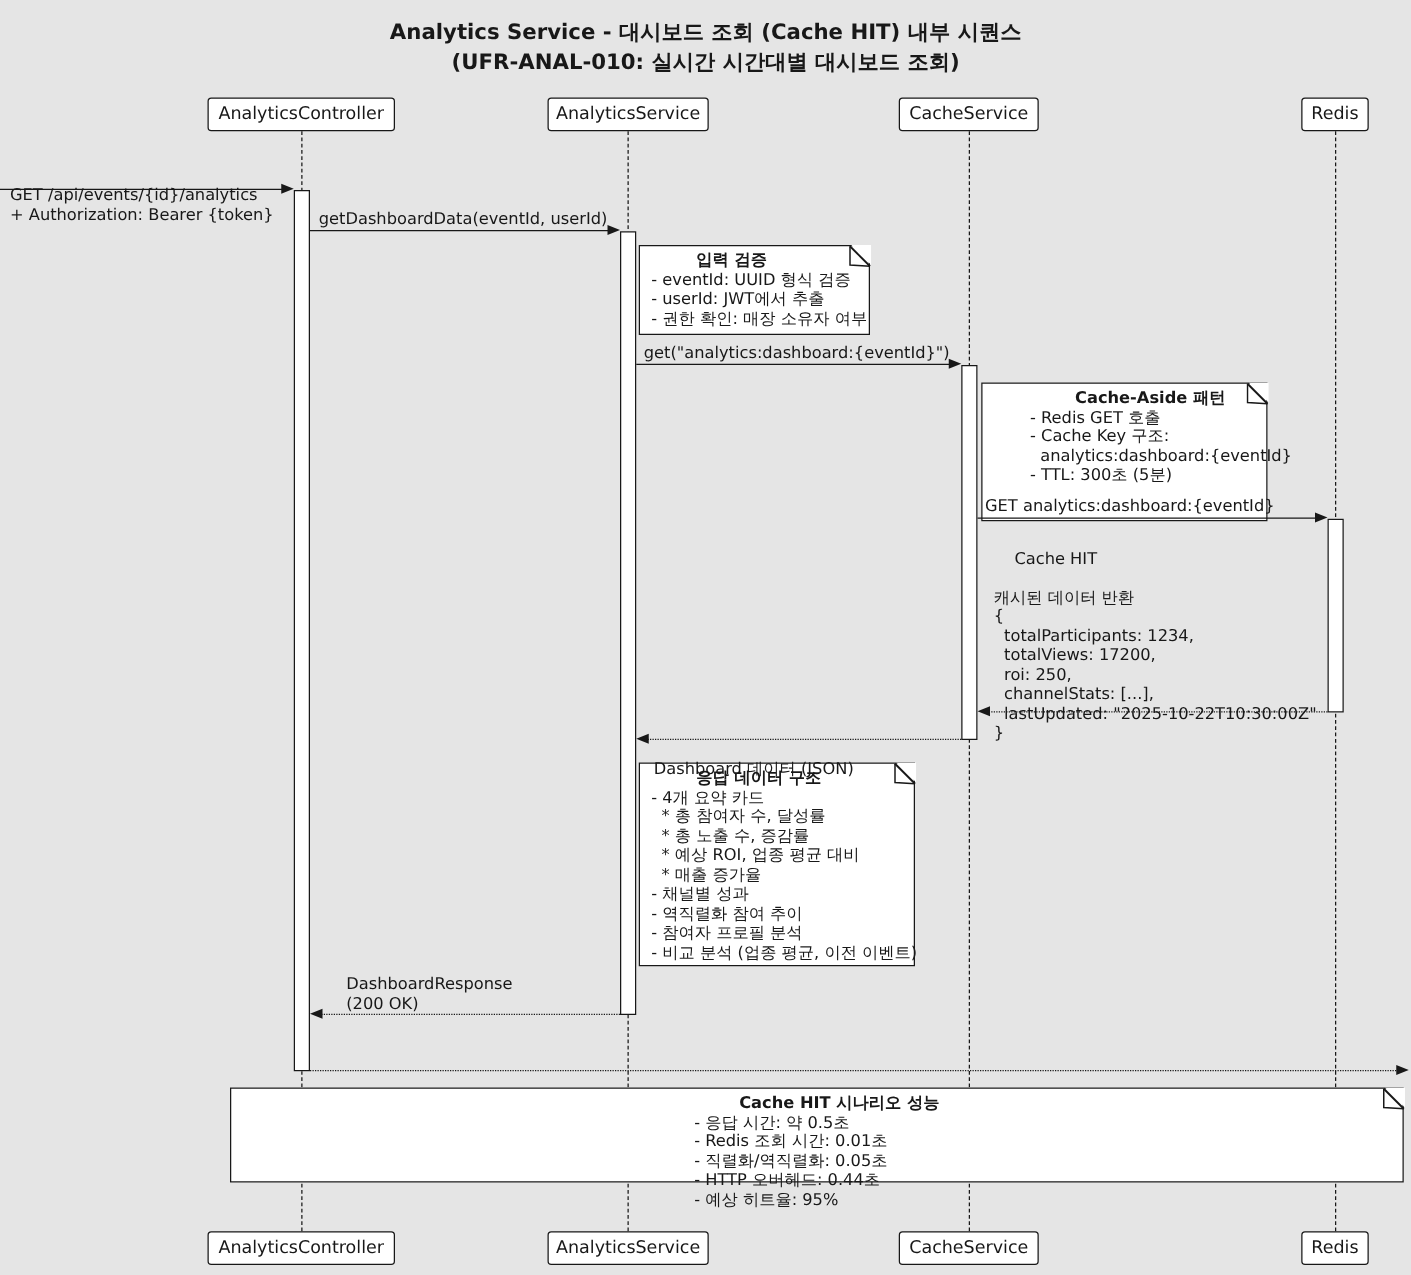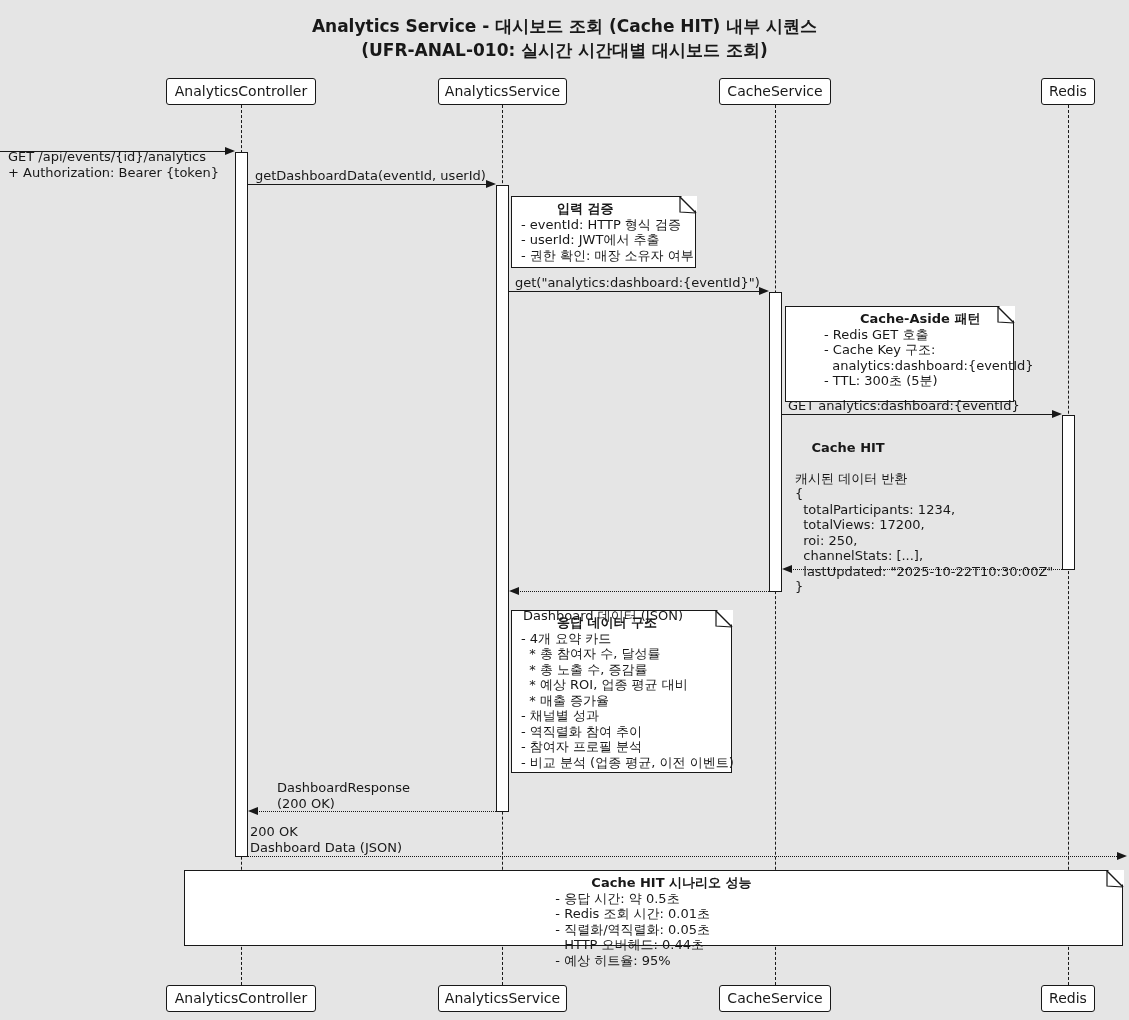--- a/index.html
+++ b/index.html
@@ -24,21 +24,21 @@
   .activation {
     width:13px; box-sizing:border-box; background:#fff;
     border:1.5px solid #181818; z-index:2;
   }
   .msg-line { height:0; border-top:1.2px solid #181818; z-index:4; }
   .msg-line.dotted { border-top:1.5px dotted #181818; }
   .arr { width:0; height:0; z-index:4; }
   .arr.r { border-top:4.5px solid transparent; border-bottom:4.5px solid transparent; border-left:10px solid #181818; }
   .arr.l { border-top:4.5px solid transparent; border-bottom:4.5px solid transparent; border-right:10px solid #181818; }
   .mlabel { font-size:13px; line-height:15.5px; white-space:pre; z-index:4; }
-  .mlabel b { font-weight:bold; }
+  .mlabel b { font-weight:normal; }
   .note {
     box-sizing:border-box; background:#fff; border:1.5px solid #181818;
     padding:4px 9px 4px 9px; font-size:13px; line-height:15.5px; z-index:3;
   }
   .note .ntitle { font-weight:bold; white-space:pre;margin-left:36px; }
   .note .nbody { white-space:pre; }
   .fold { position:absolute; top:-1.5px; right:-1.5px; width:18px; height:18px; }
   .note-center { text-align:center; }
   .note-center .inner { display:inline-block; text-align:left; }
 </style>
@@ -76,35 +76,35 @@
 + Authorization: Bearer {token}</div>
   <div class="abs msg-line" style="left:0; top:151px; width:226px;"></div>
   <div class="abs arr r" style="left:224.5px; top:147px;"></div>
 
   <div class="abs mlabel" style="left:255px; top:168px;">getDashboardData(eventId, userId)</div>
   <div class="abs msg-line" style="left:247.5px; top:184px; width:239px;"></div>
   <div class="abs arr r" style="left:485.5px; top:180px;"></div>
 
   <div class="abs note" style="left:511px; top:196px; width:185px; height:72px;">
     <div class="ntitle">입력 검증</div>
-    <div class="nbody">- eventId: HTTP 형식 검증
+    <div class="nbody">- eventId: UUID 형식 검증
 - userId: JWT에서 추출
 - 권한 확인: 매장 소유자 여부</div>
     <svg class="fold" viewBox="0 0 18 18">
       <polygon points="2,0 18,0 18,16" fill="#ffffff"></polygon>
       <path d="M1,1 L17,17" stroke="#181818" stroke-width="1.5" fill="none"></path>
       <path d="M1,1 L1,16 L17,17" stroke="#181818" stroke-width="1.2" fill="none"></path>
     </svg>
   </div>
 
   <div class="abs mlabel" style="left:515px; top:275px;">get("analytics:dashboard:{eventId}")</div>
   <div class="abs msg-line" style="left:508.5px; top:291px; width:251px;"></div>
   <div class="abs arr r" style="left:758.5px; top:287px;"></div>
 
-  <div class="abs note" style="left:785px; top:306px; width:229px; height:96px;padding-left:38px;">
+  <div class="abs note" style="left:785px; top:306px; width:229px; height:111px;padding-left:38px;">
     <div class="ntitle">Cache-Aside 패턴</div>
     <div class="nbody">- Redis GET 호출
 - Cache Key 구조:
   analytics:dashboard:{eventId}
 - TTL: 300초 (5분)</div>
     <svg class="fold" viewBox="0 0 18 18">
       <polygon points="2,0 18,0 18,16" fill="#ffffff"></polygon>
       <path d="M1,1 L17,17" stroke="#181818" stroke-width="1.5" fill="none"></path>
       <path d="M1,1 L1,16 L17,17" stroke="#181818" stroke-width="1.2" fill="none"></path>
     </svg>
@@ -148,22 +148,20 @@
       <path d="M1,1 L17,17" stroke="#181818" stroke-width="1.5" fill="none"></path>
       <path d="M1,1 L1,16 L17,17" stroke="#181818" stroke-width="1.2" fill="none"></path>
     </svg>
   </div>
 
   <div class="abs mlabel" style="left:260px; top:780px;margin-left:17px;">DashboardResponse
 (200 OK)</div>
   <div class="abs msg-line dotted" style="left:256.5px; top:811px; width:239px;"></div>
   <div class="abs arr l" style="left:247.5px; top:807px;"></div>
 
-  <div class="abs mlabel" style="left:250px; top:824px;">200 OK
-Dashboard Data (JSON)</div>
   <div class="abs msg-line dotted" style="left:247.5px; top:856px; width:871px;"></div>
   <div class="abs arr r" style="left:1117px; top:852px;"></div>
 
   <div class="abs note note-center" style="left:184px; top:870px; width:939px; height:76px;">
     <div class="inner">
       <div class="ntitle">Cache HIT 시나리오 성능</div>
       <div class="nbody">- 응답 시간: 약 0.5초
 - Redis 조회 시간: 0.01초
 - 직렬화/역직렬화: 0.05초
 - HTTP 오버헤드: 0.44초

